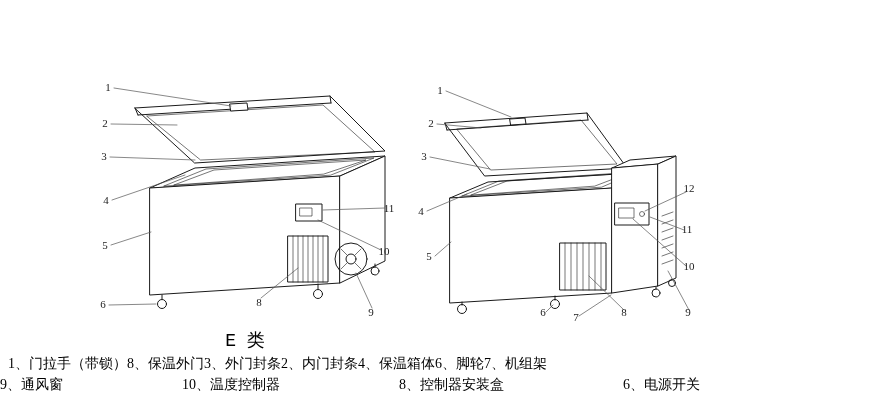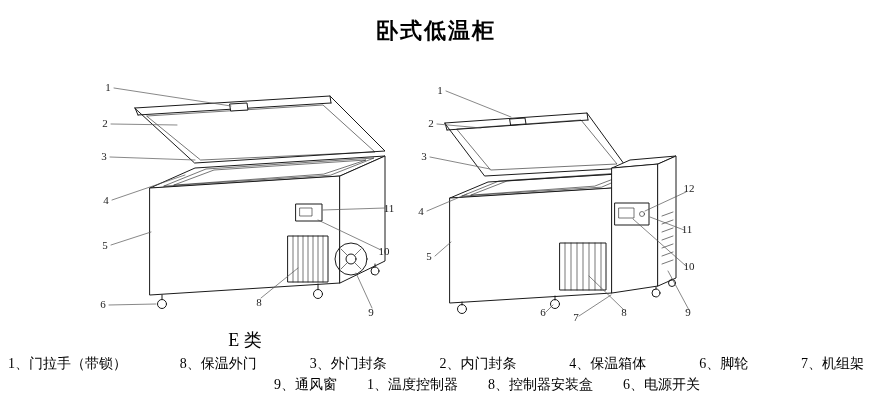--- a/index.html
+++ b/index.html
@@ -22,40 +22,39 @@
     stroke-linejoin:round; stroke-linecap:round;
   }
   svg .face { fill:#ffffff; }
   svg .thin { stroke-width:0.6; }
   svg .leader { stroke:#555; stroke-width:0.7; }
   svg text {
     font-size:11px; font-family:"Liberation Serif", serif;
     fill:#222; text-anchor:middle; stroke:none;
   }
 
-  .type-label { position:absolute; top:328px; width:120px; text-align:center; font-size:18px; }
+  .type-label { position:absolute; top:328px; width:120px; text-align:center; font-size:18px;font-family:Liberation Mono, monospace; }
   .type-label-e { left:185px; }
   .type-label-f { left:485px; }
 
   .legend-row { font-size:14px; white-space:nowrap; }
   .legend-row1 {
     position:absolute; top:355px; left:8px; right:8px;
-    display:flex; justify-content:space-between;
+    display:flex; 
   }
   .legend-row2 {
     position:absolute; top:376px; left:0; width:700px;
-    display:flex; justify-content:flex-end; gap:30px;
+    display:flex; justify-content:space-between; gap:30px;
   }
 </style>
 </head>
 <body>
 
 <div class="page">
 
-  <div class="title">卧式低温柜</div>
 
   <svg class="diag diag-e" width="320" height="265" viewBox="0 0 320 265">
 
     <g>
       <polygon class="face" points="50,40 245,28 300,83 110,95"></polygon>
       <line x1="50" y1="40" x2="53" y2="47"></line>
       <line x1="53" y1="47" x2="246" y2="35"></line>
       <line x1="246" y1="35" x2="245" y2="28"></line>
       <polygon class="thin" points="62,48 238,37 290,84 116,92"></polygon>
       <polygon class="face" points="145,36 162,35 163,42 146,43"></polygon>
@@ -225,18 +224,18 @@
     <span>1、门拉手（带锁）</span>
     <span>8、保温外门</span>
     <span>3、外门封条</span>
     <span>2、内门封条</span>
     <span>4、保温箱体</span>
     <span>6、脚轮</span>
     <span>7、机组架</span>
   </div>
   <div class="legend-row legend-row2">
     <span>9、通风窗</span>
-    <span>1、温度控制器</span>
+    <span>10、温度控制器</span>
     <span>8、控制器安装盒</span>
     <span>6、电源开关</span>
   </div>
 
 </div>
 
 </body></html>

